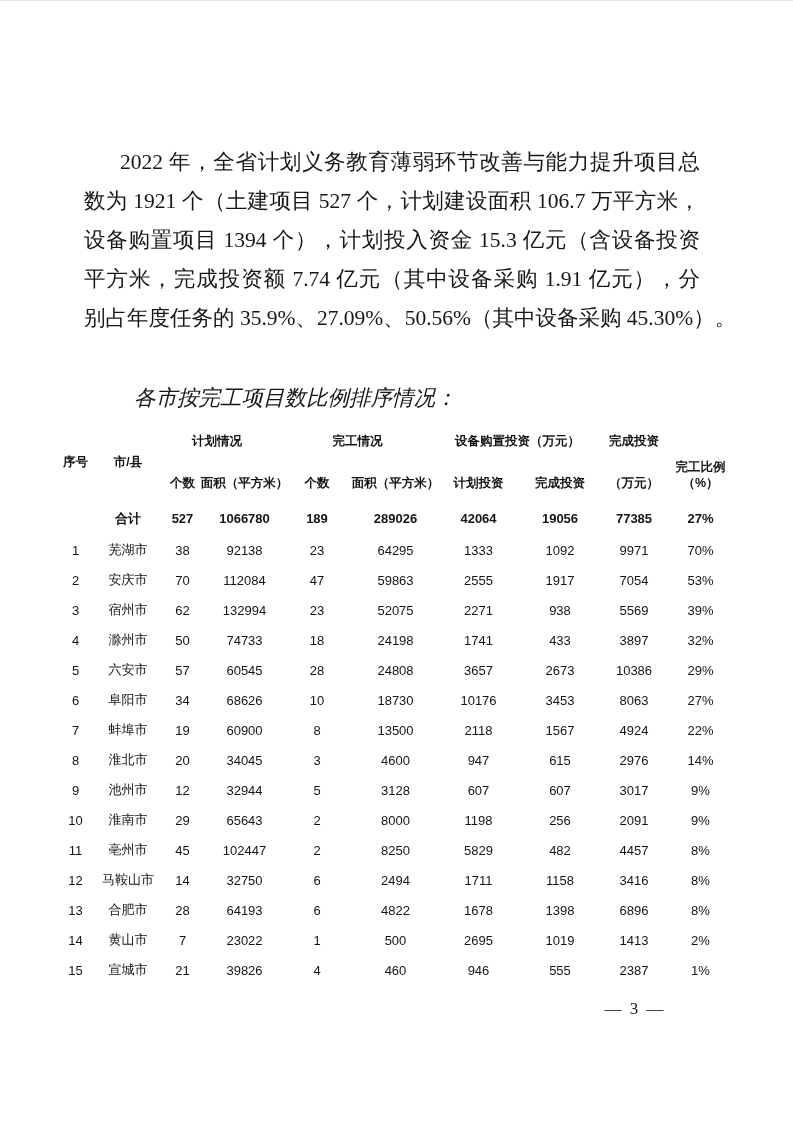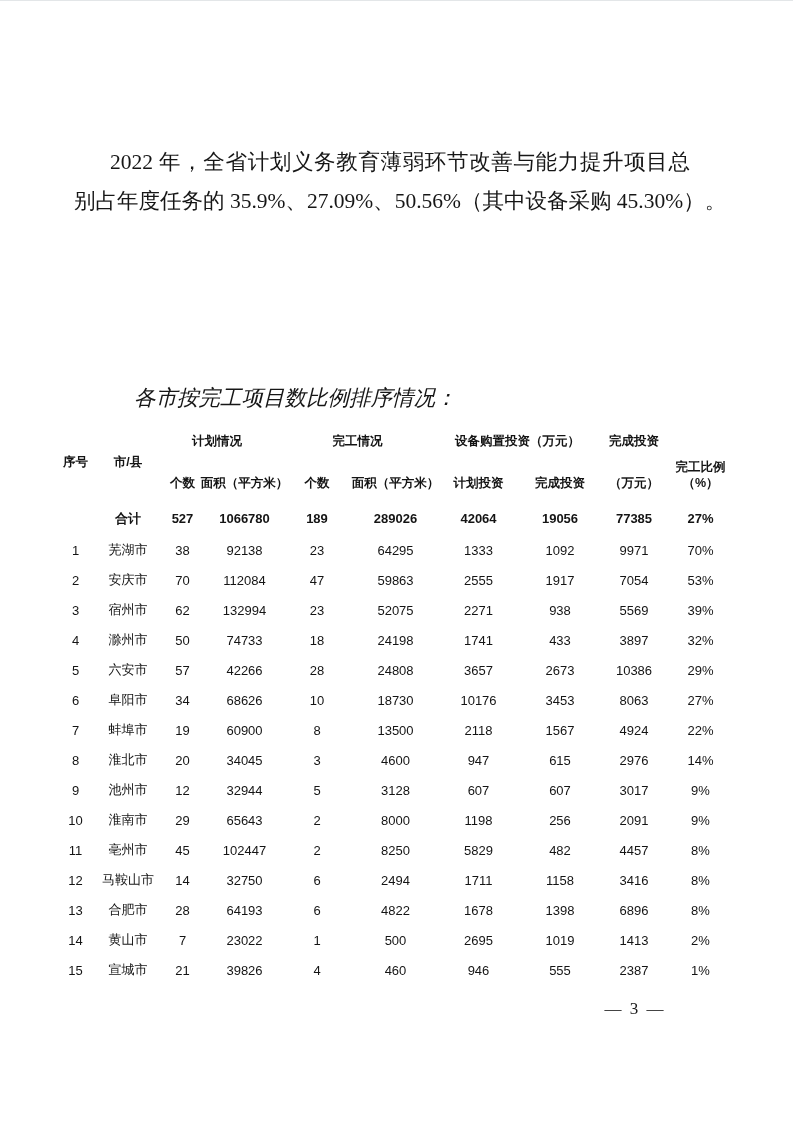--- a/index.html
+++ b/index.html
@@ -13,21 +13,21 @@
     border-top: 1px solid #e3e6e8;
     color: #1b1b1b;
     overflow: hidden;
     font-family: "Liberation Serif", "DejaVu Serif", serif;
   }
 
   
   .intro {
     position: absolute;
     top: 142px;
-    left: 74px;
+    left: 84px;
     width: 616px;
     font-size: 21.5px;
     line-height: 39px;
     color: #161616;
   }
   .intro .jline {
     text-align: justify;
     text-align-last: justify;
     white-space: nowrap;
   }
@@ -115,20 +115,23 @@
     font-family: "Liberation Serif", "DejaVu Serif", serif;
   }
 </style>
 </head>
 <body>
 
 <div class="page">
 
   <div class="intro">
     <div class="jline first">2022 年，全省计划义务教育薄弱环节改善与能力提升项目总</div>
+    <div class="jline">数为 1921 个（土建项目 527 个，计划建设面积 106.7 万平方米，</div>
+    <div class="jline">设备购置项目 1394 个），计划投入资金 15.3 亿元（含设备投资</div>
+    <div class="jline">平方米，完成投资额 7.74 亿元（其中设备采购 1.91 亿元），分</div>
     <div class="jline">别占年度任务的 35.9%、27.09%、50.56%（其中设备采购 45.30%）。</div>
   </div>
 
   <div class="caption">各市按完工项目数比例排序情况：</div>
 
   <div class="tablewrap">
 
     <div class="thead">
       <div class="hcell h-no">序号</div>
       <div class="hcell h-city">市/县</div>
@@ -211,21 +214,21 @@
           <div class="cell">1741</div>
           <div class="cell">433</div>
           <div class="cell">3897</div>
           <div class="cell">32%</div>
         </div>
 
         <div class="row">
           <div class="cell">5</div>
           <div class="cell">六安市</div>
           <div class="cell">57</div>
-          <div class="cell">42266</div>
+          <div class="cell">60545</div>
           <div class="cell">28</div>
           <div class="cell">24808</div>
           <div class="cell">3657</div>
           <div class="cell">2673</div>
           <div class="cell">10386</div>
           <div class="cell">29%</div>
         </div>
 
         <div class="row">
           <div class="cell">6</div>

